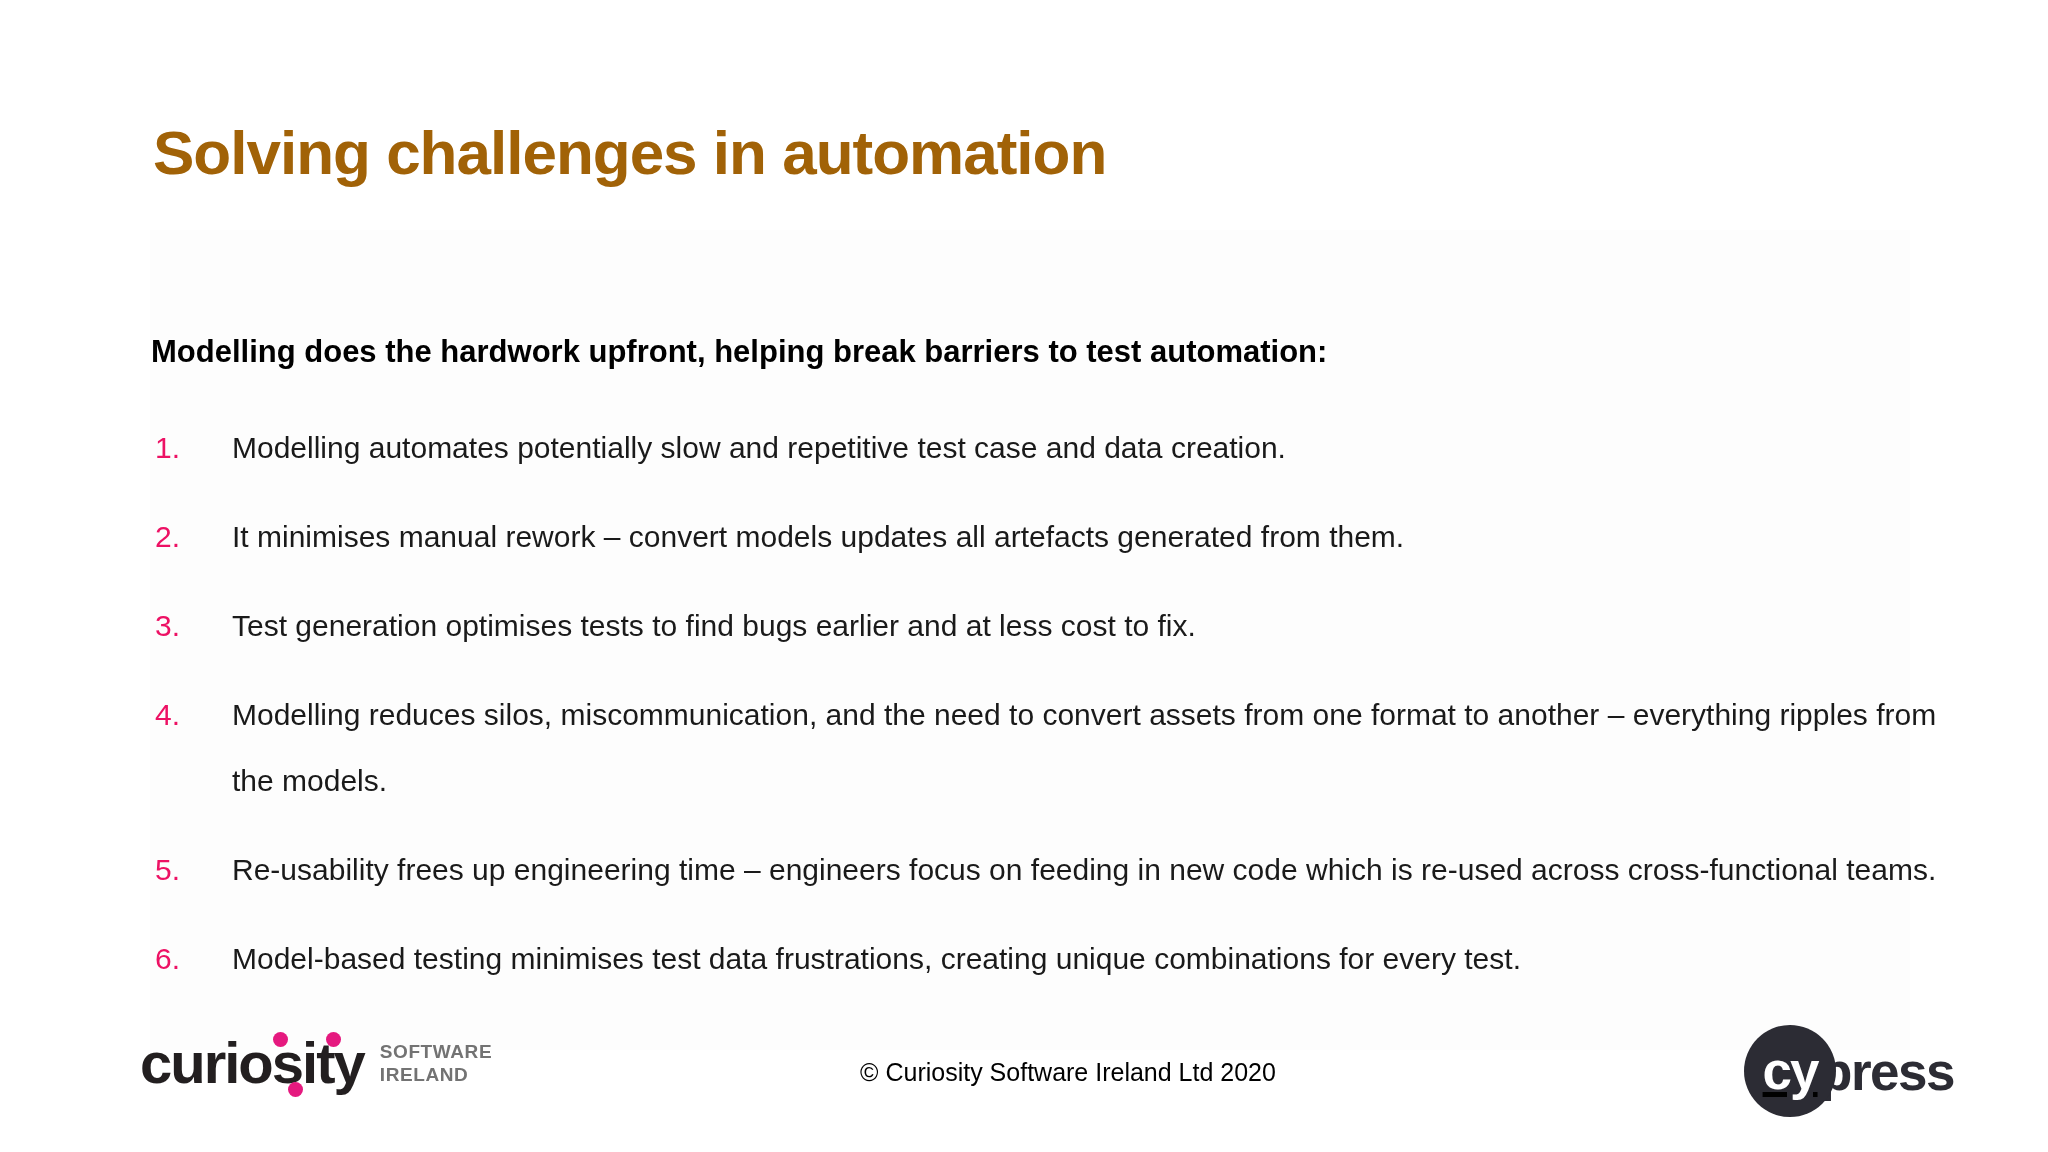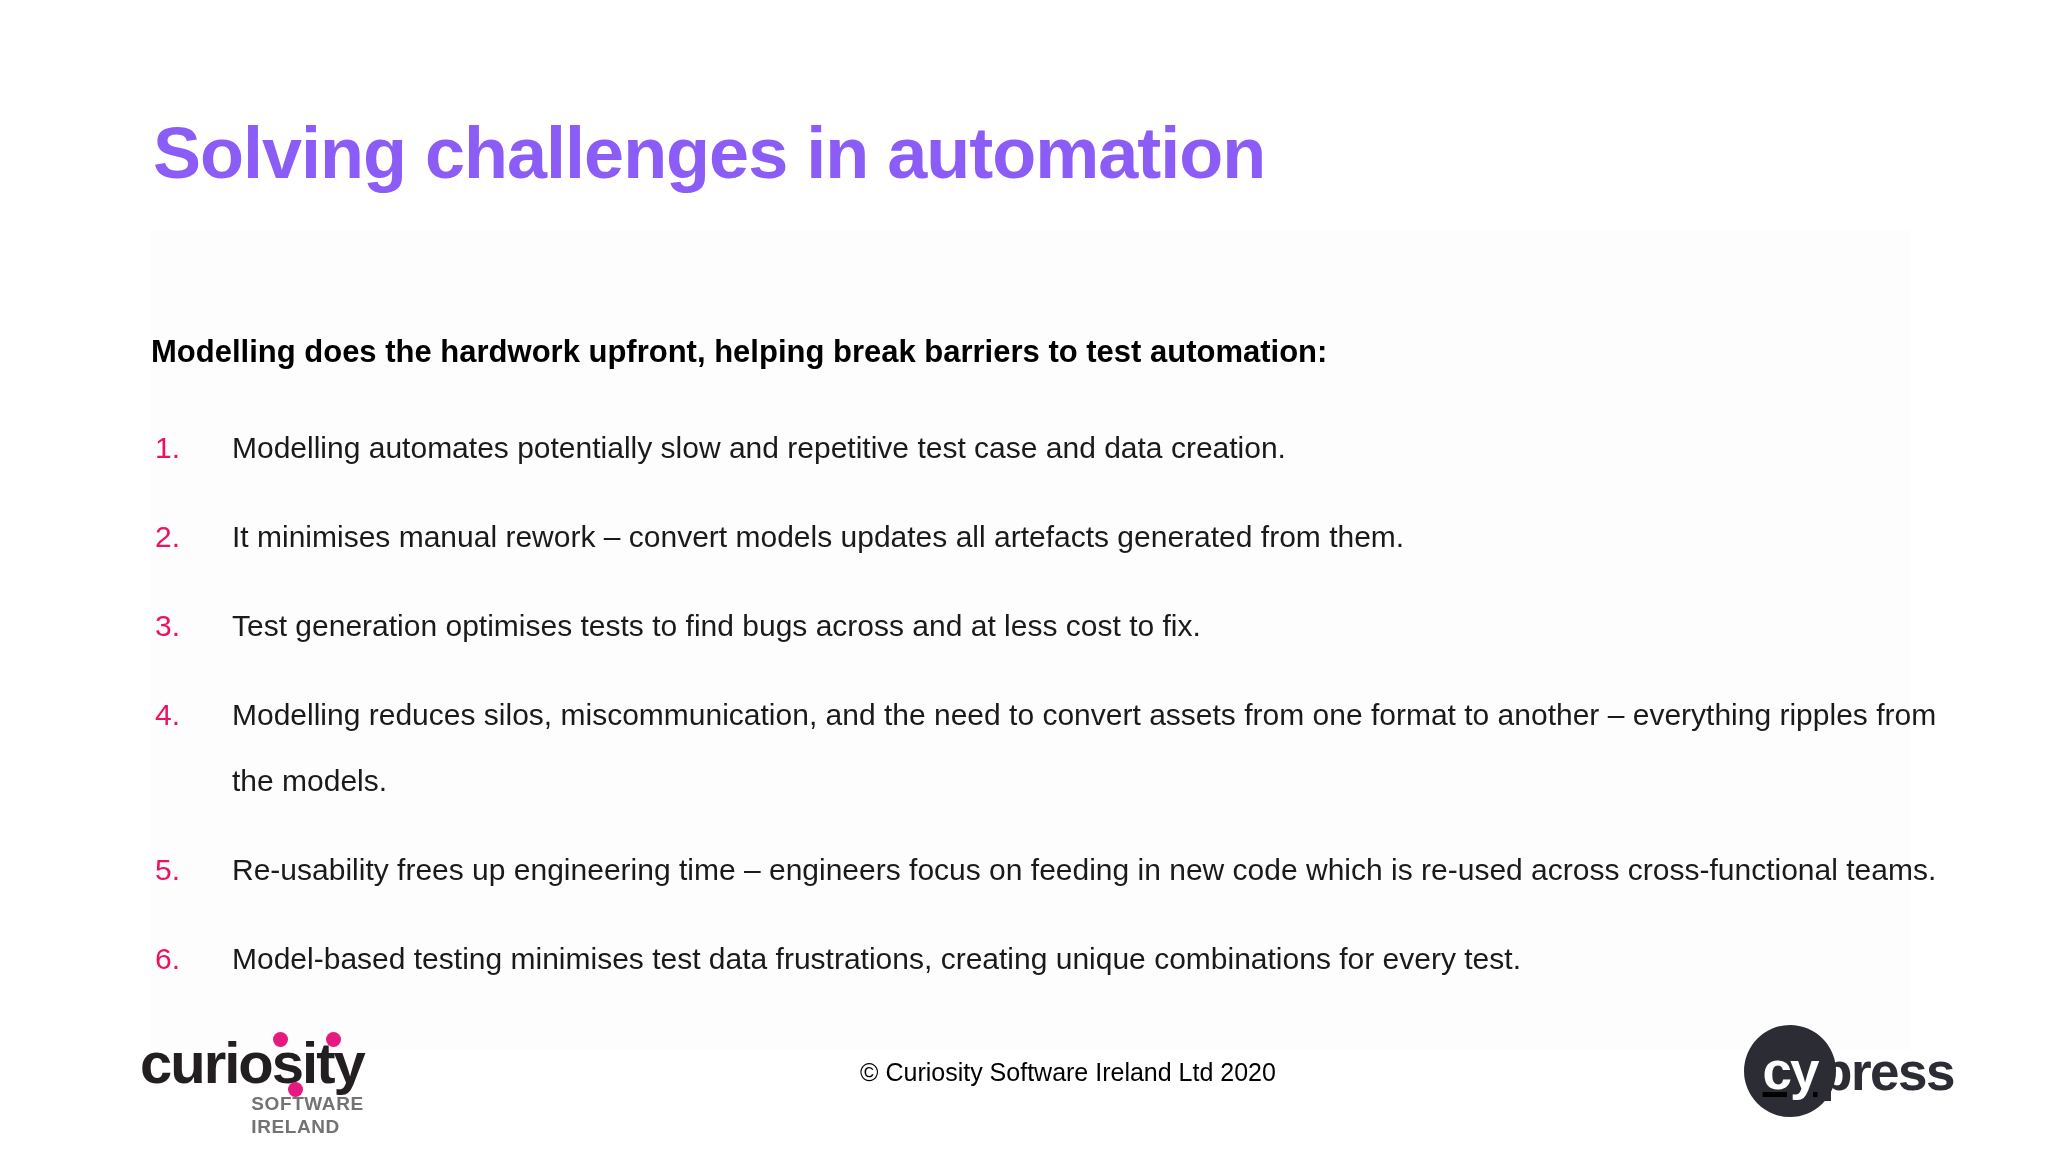--- a/index.html
+++ b/index.html
@@ -31,24 +31,24 @@
     width: 1760px;
     height: 820px;
     background: #fdfdfd;
     pointer-events: none;
   }
 
   .slide-title {
     position: absolute;
     left: 153px;
     top: 105px;
-    font-size: 72px;
+    font-size: 62px;
     line-height: 96px;
     font-weight: bold;
-    color: #8b5cf6;
+    color: #a16207;
     letter-spacing: -1px;
     white-space: nowrap;
   }
 
   .lead-statement {
     position: absolute;
     left: 151px;
     top: 332px;
     font-size: 31px;
     line-height: 40px;
@@ -94,22 +94,21 @@
     bottom: 0;
     width: 2048px;
     height: 150px;
   }
 
   .curiosity-logo {
     position: absolute;
     left: 140px;
     top: 32px;
     display: flex;
-    align-items: flex-end;
-    flex-direction: column;
+    align-items: center;
   }
   .curiosity-wordmark {
     position: relative;
     font-size: 58px;
     line-height: 58px;
     font-weight: bold;
     color: #231f20;
     letter-spacing: -2px;
   }
   .dot-top {
@@ -215,21 +214,21 @@
       <div class="item-text">Modelling automates potentially slow and repetitive test case and data creation.</div>
     </div>
 
     <div class="list-item">
       <div class="item-number">2.</div>
       <div class="item-text">It minimises manual rework – convert models updates all artefacts generated from them.</div>
     </div>
 
     <div class="list-item">
       <div class="item-number">3.</div>
-      <div class="item-text">Test generation optimises tests to find bugs across and at less cost to fix.</div>
+      <div class="item-text">Test generation optimises tests to find bugs earlier and at less cost to fix.</div>
     </div>
 
     <div class="list-item">
       <div class="item-number">4.</div>
       <div class="item-text">Modelling reduces silos, miscommunication, and the need to convert assets from one format to another – everything ripples from the models.</div>
     </div>
 
     <div class="list-item">
       <div class="item-number">5.</div>
       <div class="item-text">Re-usability frees up engineering time – engineers focus on feeding in new code which is re-used across cross-functional teams.</div>

